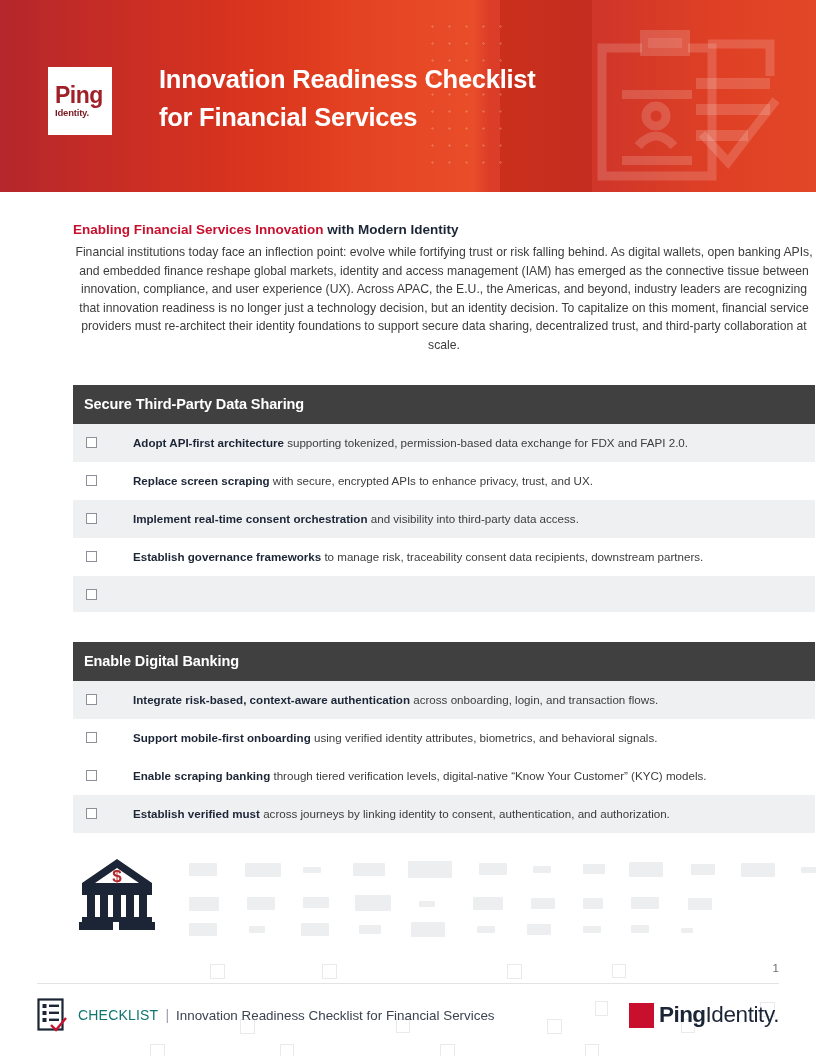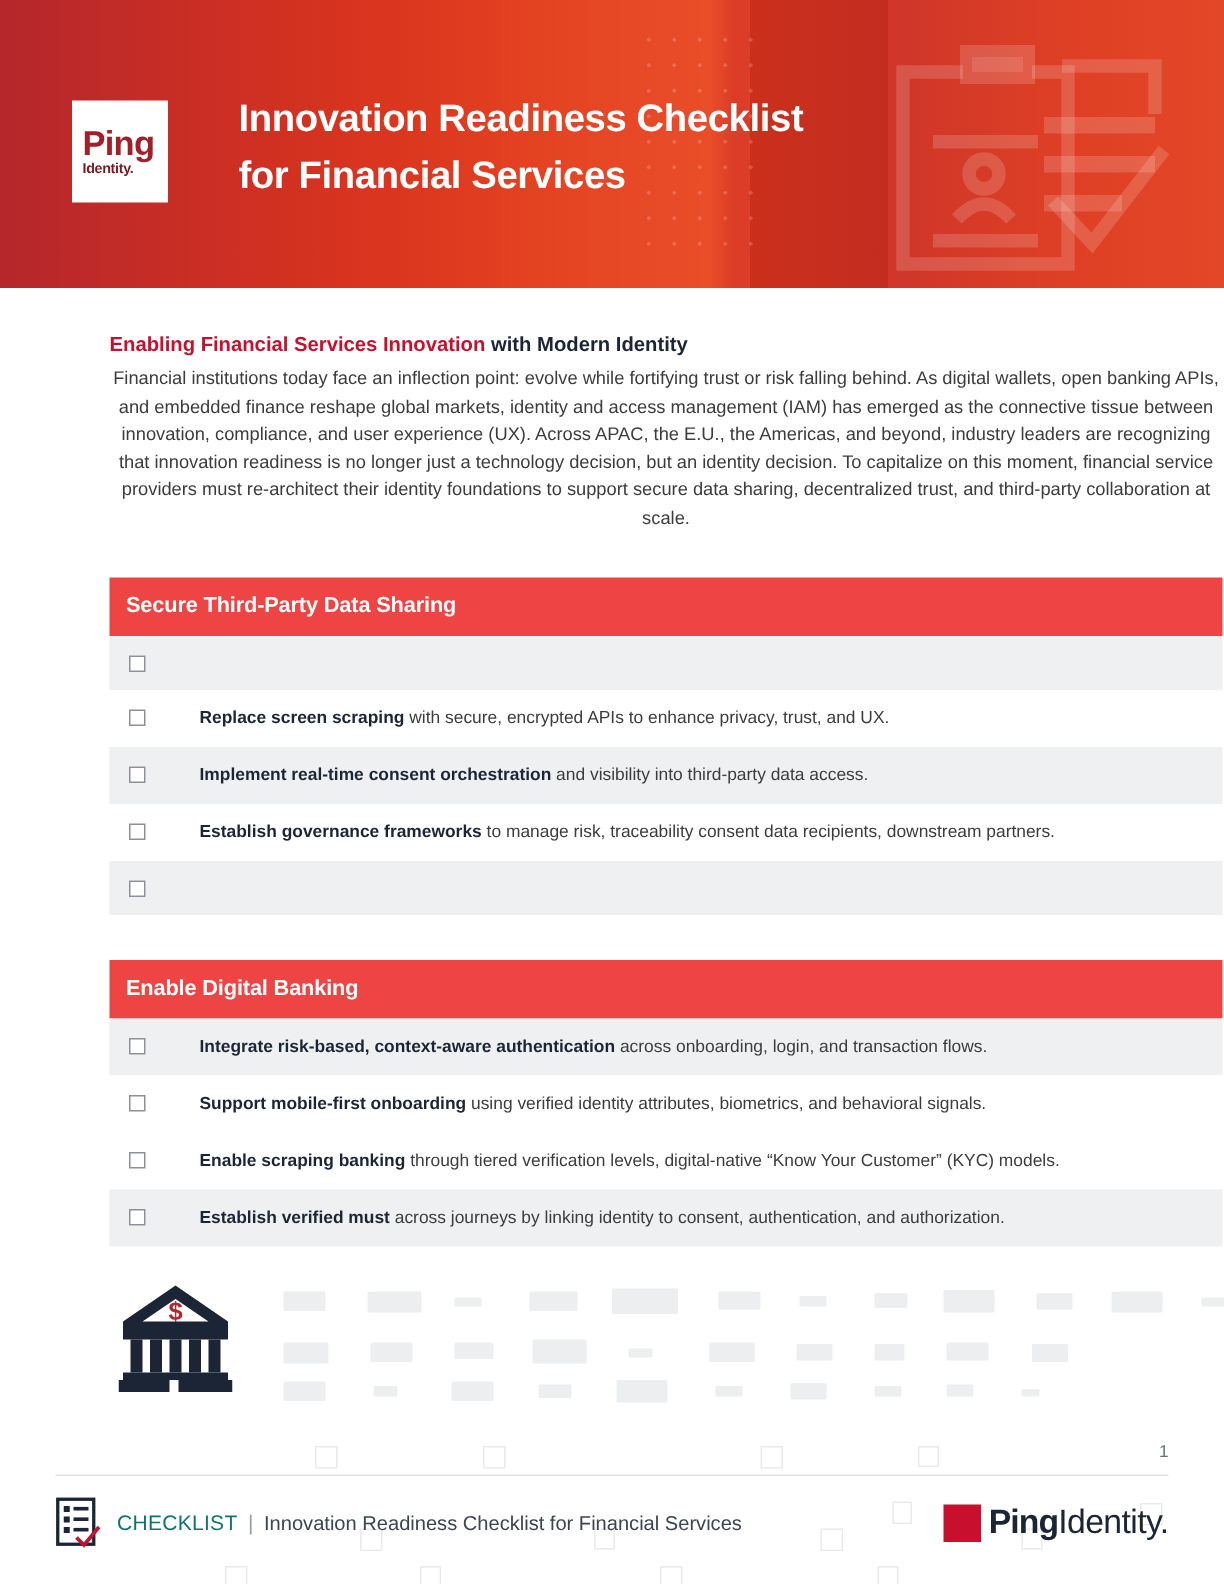--- a/index.html
+++ b/index.html
@@ -141,21 +141,21 @@
     line-height: 18.6px;
     color: #3c3c3c;
     text-align: center;
   }
 
   
   .section {
     margin-top: 30px;
   }
   .section-header {
-    background: #ef4444;
+    background: #404040;
     color: #ffffff;
     font-size: 14.5px;
     font-weight: bold;
     line-height: 17px;
     padding: 11px 0 11px 11px;
     letter-spacing: -0.1px;
   }
   .row {
     display: flex;
     align-items: flex-start;
@@ -345,20 +345,21 @@
     <div class="lede">
       <span class="accent">Enabling Financial Services Innovation</span><span> with Modern Identity</span>
     </div>
 
     <p class="intro">Financial institutions today face an inflection point: evolve while fortifying trust or risk falling behind. As digital wallets, open banking APIs, and embedded finance reshape global markets, identity and access management (IAM) has emerged as the connective tissue between innovation, compliance, and user experience (UX). Across APAC, the E.U., the Americas, and beyond, industry leaders are recognizing that innovation readiness is no longer just a technology decision, but an identity decision. To capitalize on this moment, financial service providers must re-architect their identity foundations to support secure data sharing, decentralized trust, and third-party collaboration at scale.</p>
 
     <div class="section">
       <div class="section-header">Secure Third-Party Data Sharing</div>
       <div class="row odd">
         <span class="cbox"></span>
+        <span class="txt"><b>Adopt API-first architecture</b><span> supporting tokenized, permission-based data exchange for FDX and FAPI 2.0.</span></span>
       </div>
       <div class="row even">
         <span class="cbox"></span>
         <span class="txt"><b>Replace screen scraping</b><span> with secure, encrypted APIs to enhance privacy, trust, and UX.</span></span>
       </div>
       <div class="row odd">
         <span class="cbox"></span>
         <span class="txt"><b>Implement real-time consent orchestration</b><span> and visibility into third-party data access.</span></span>
       </div>
       <div class="row even">

